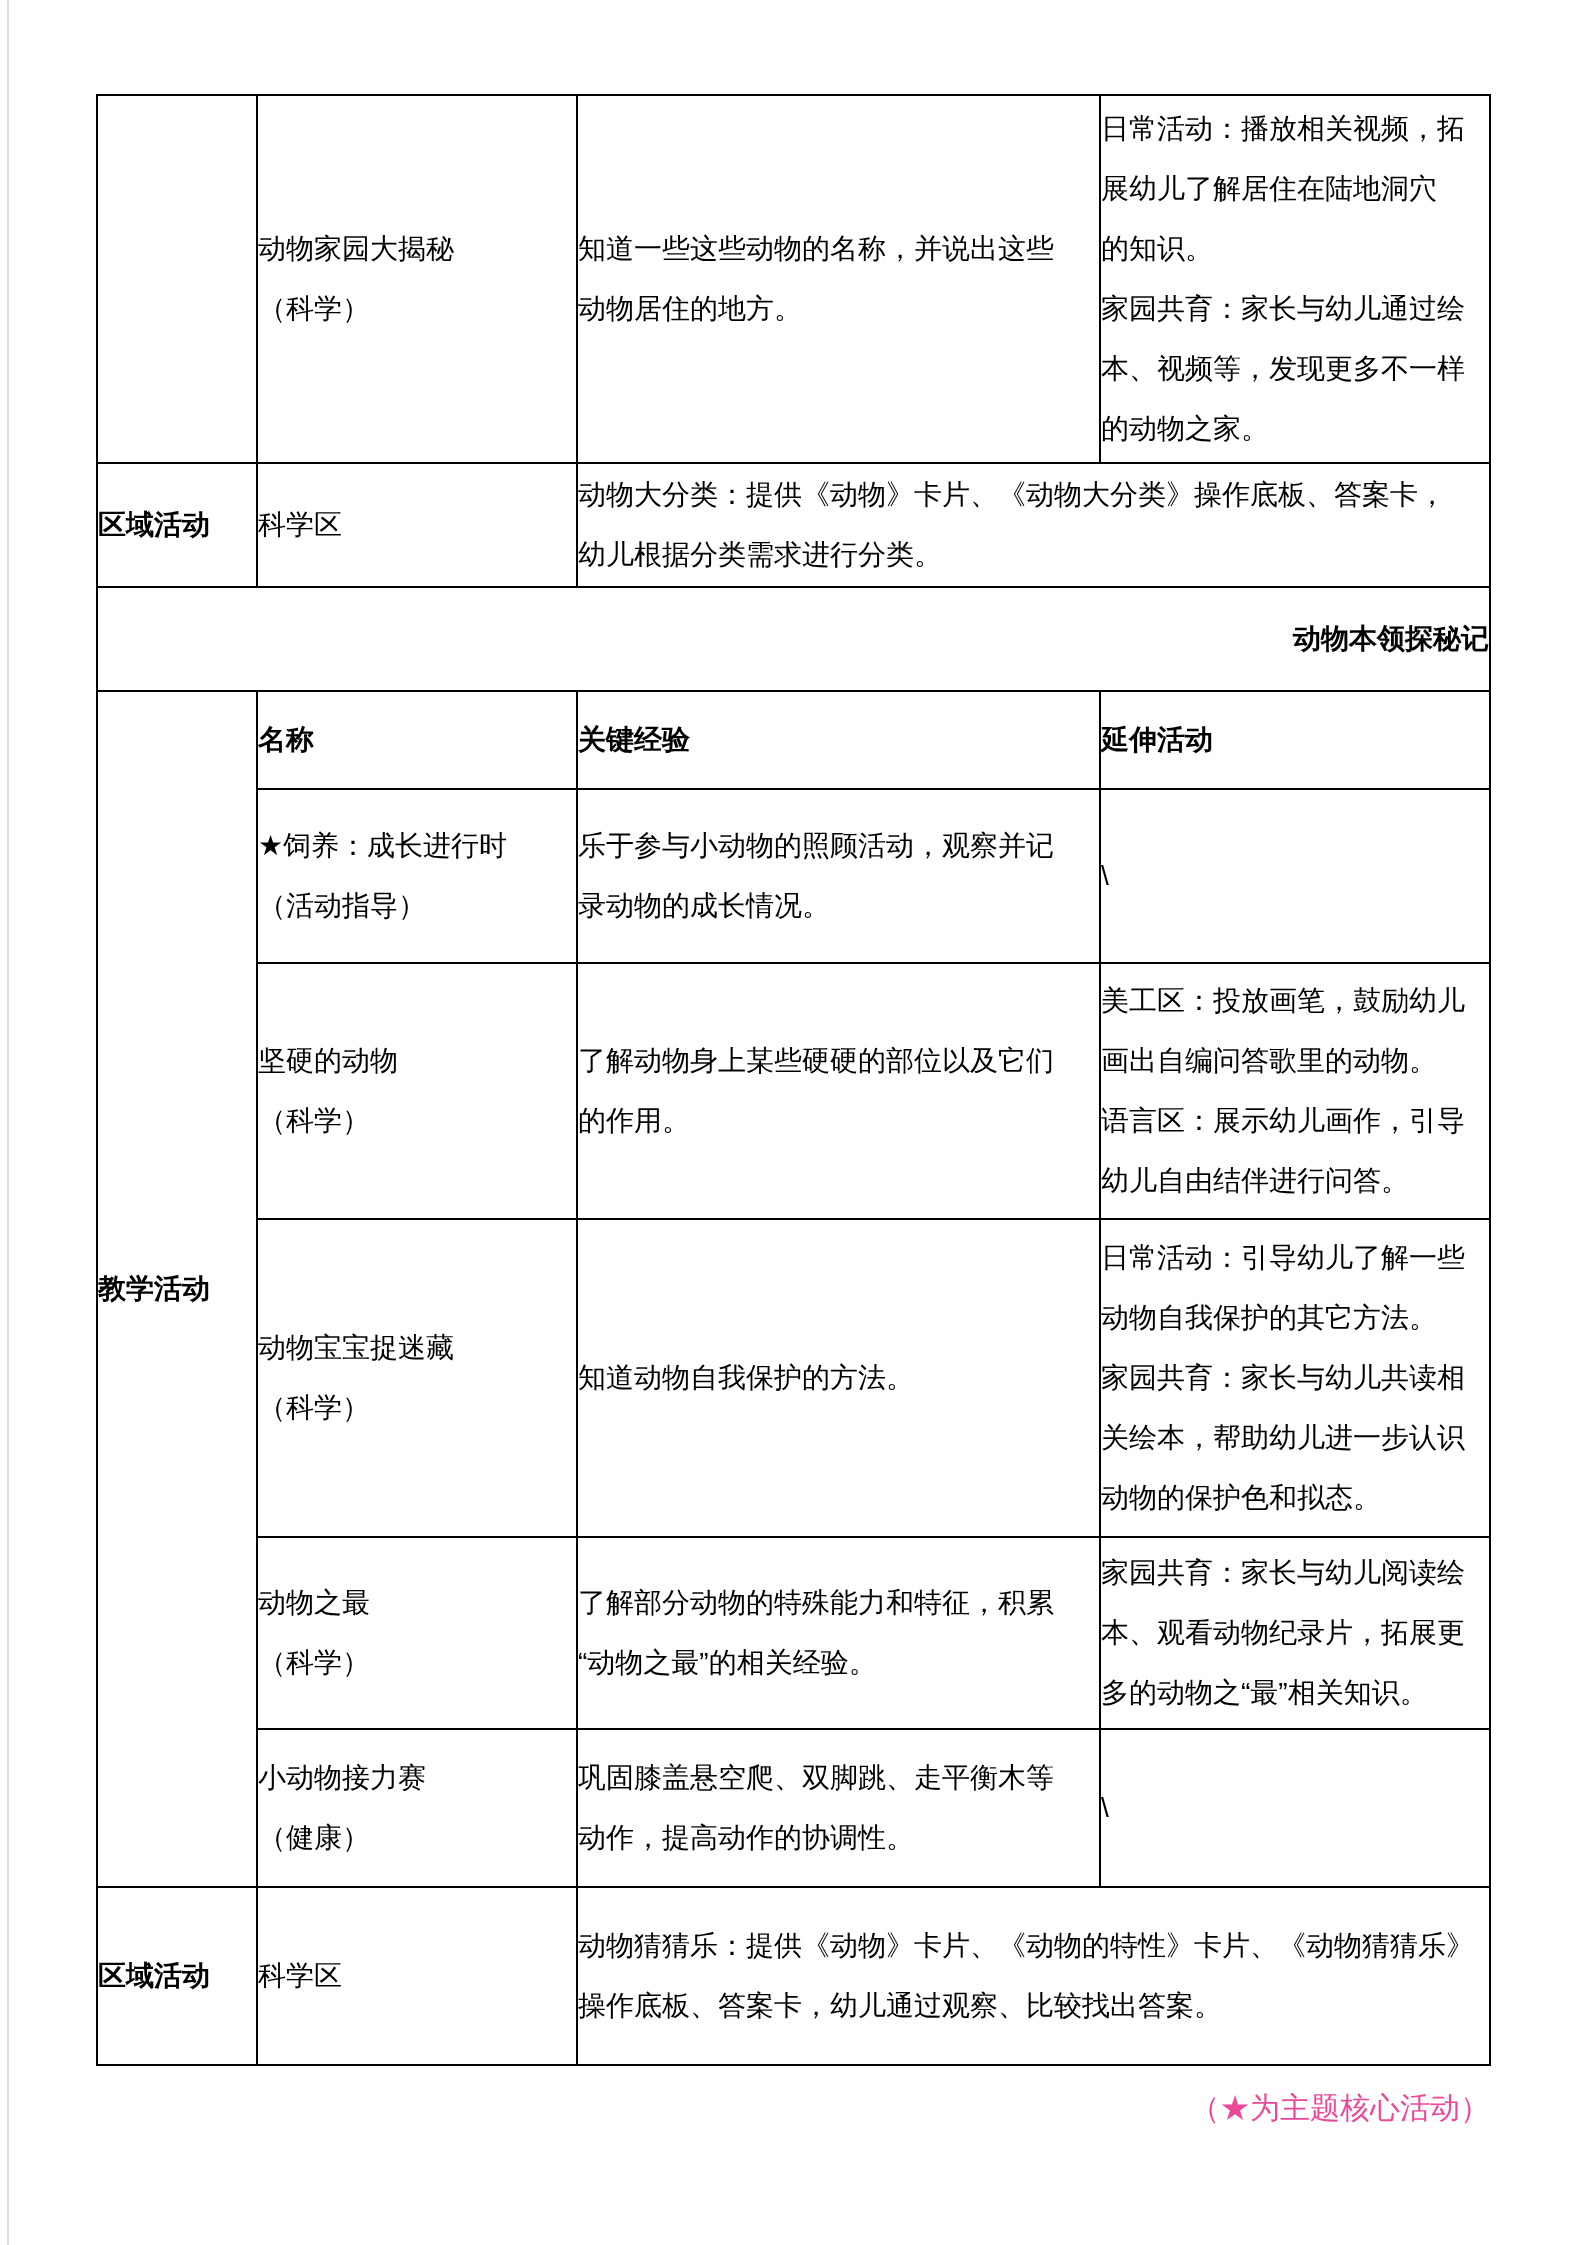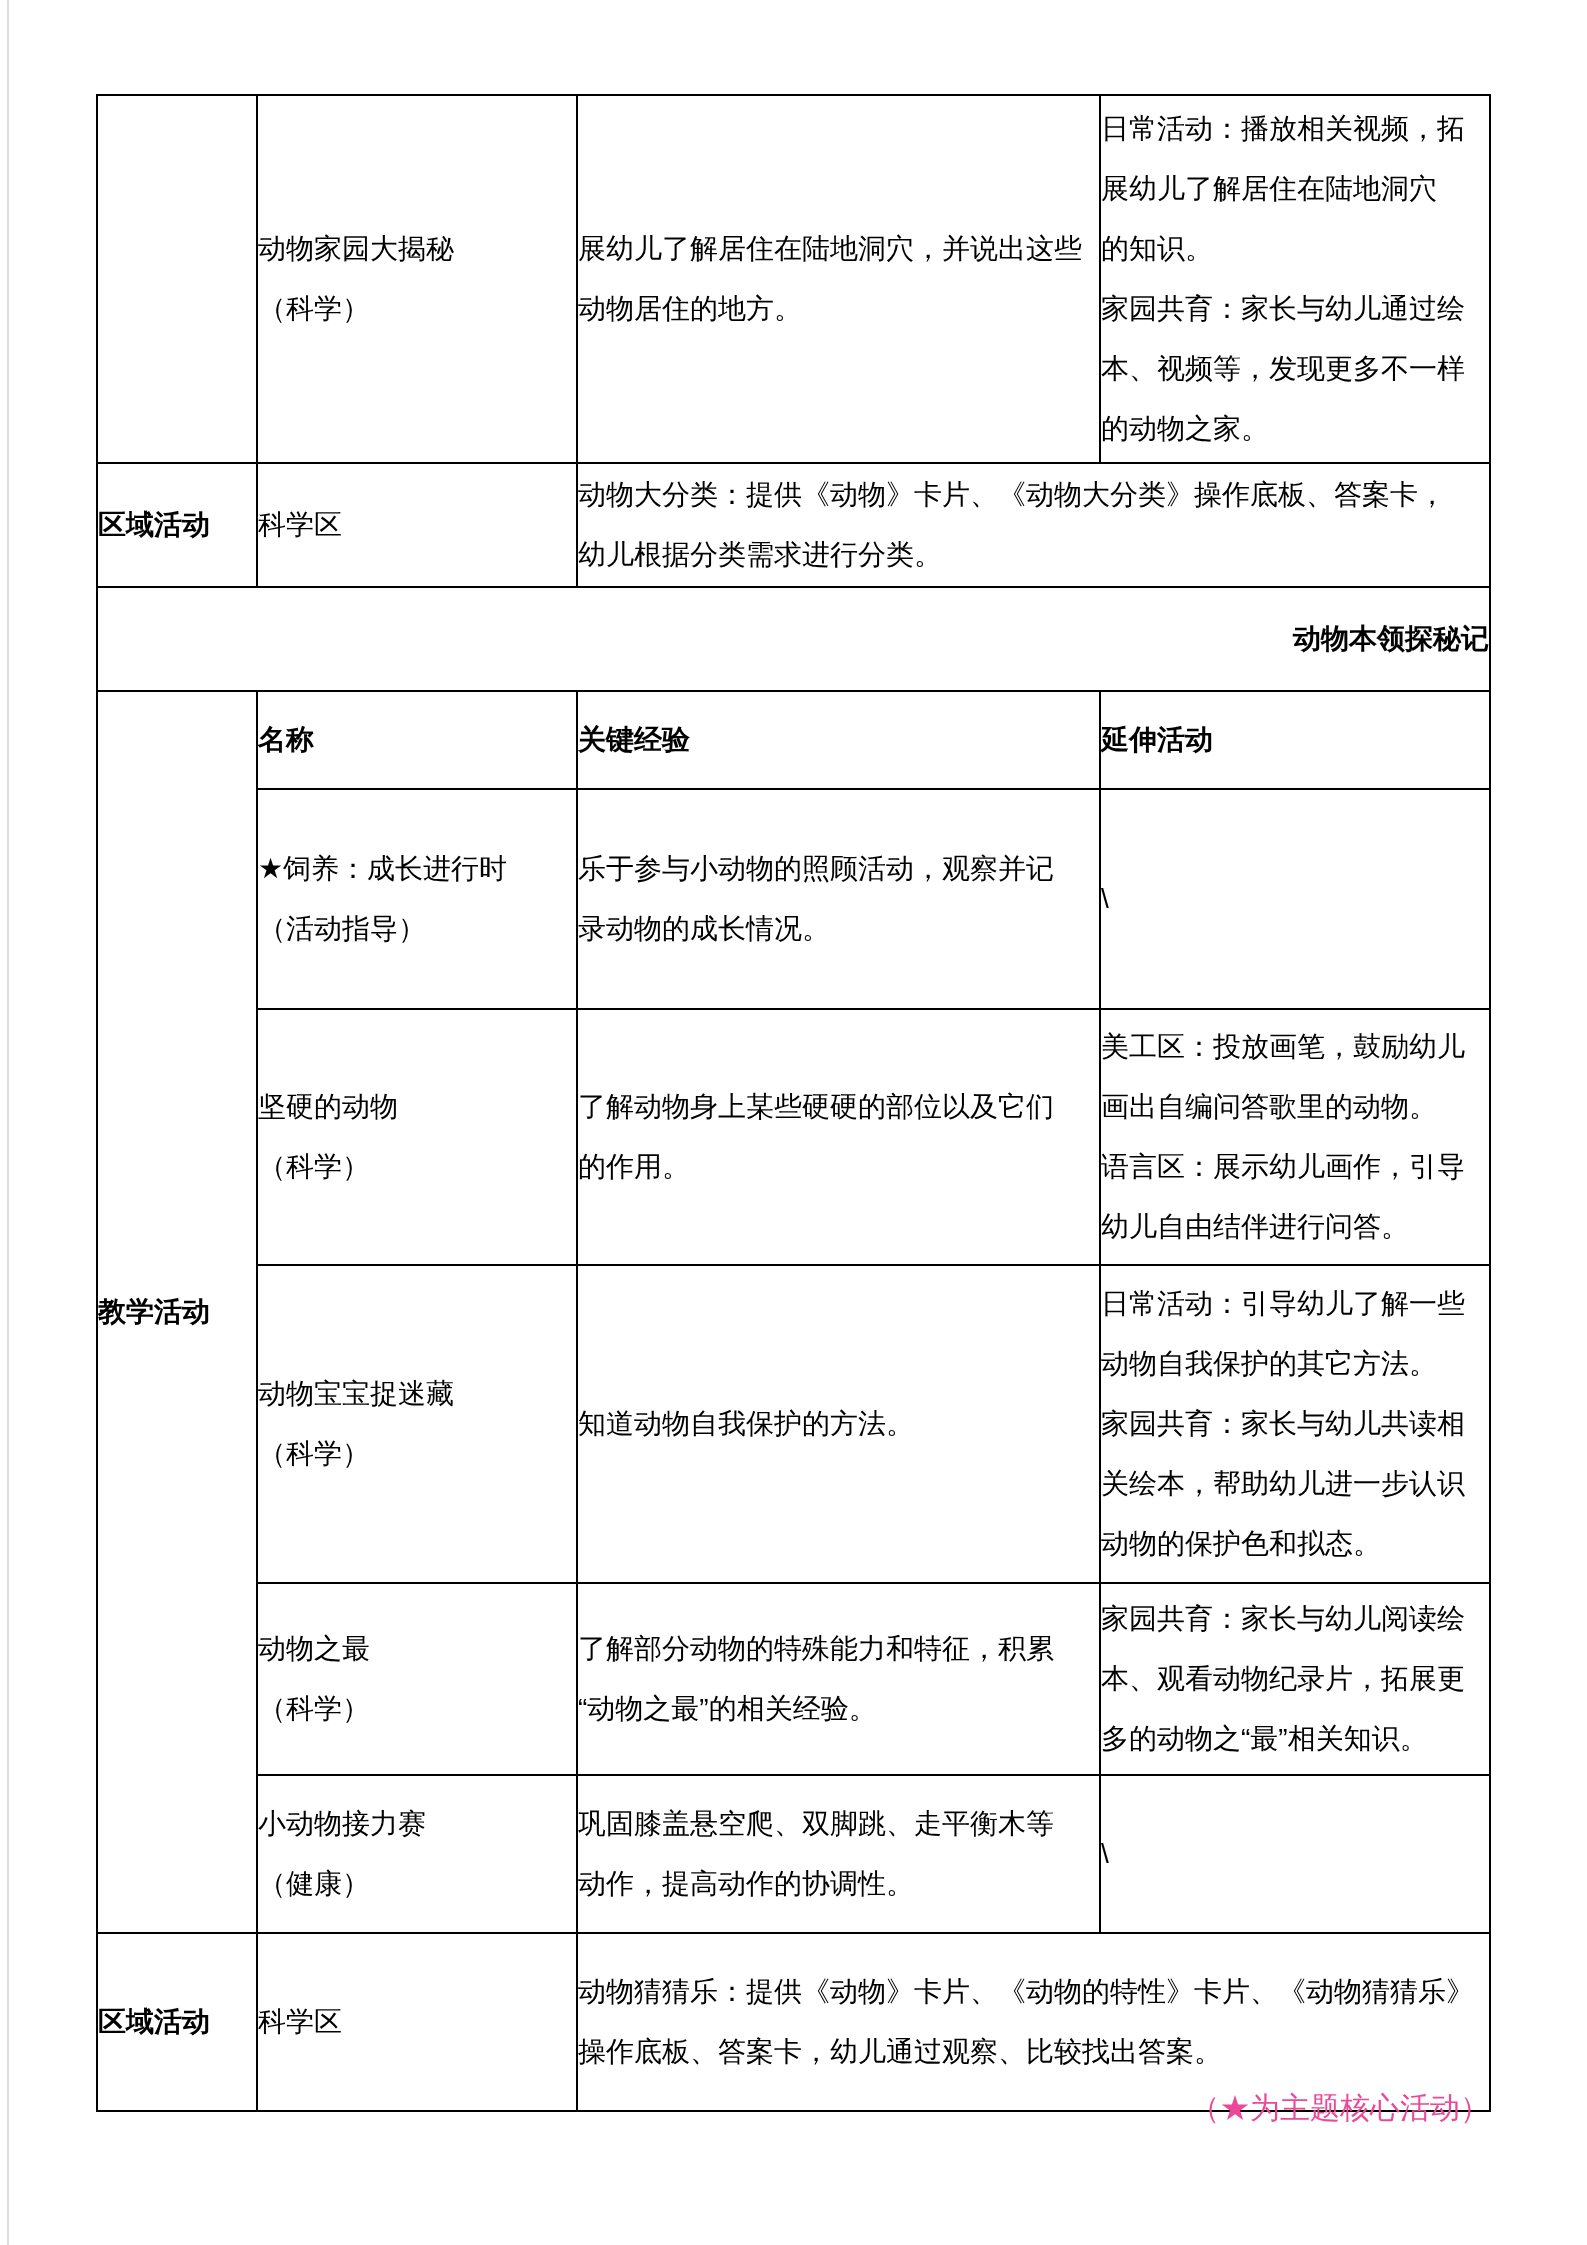--- a/index.html
+++ b/index.html
@@ -33,21 +33,21 @@
   }
   td.no-top{border-top:none;}
   .c-center{text-align:left;}
   .c-left{text-align:left;}
   .bold{font-weight:bold;}
   td.title-cell{font-size:30px;font-weight:bold;text-align:right;}
   tr.rA{height:368px;}
   tr.rB{height:124px;}
   tr.rC{height:104px;}
   tr.rD{height:98px;}
-  tr.rE{height:220px;}
+  tr.rE{height:174px;}
   tr.rF{height:256px;}
   tr.rG{height:318px;}
   tr.rH{height:192px;}
   tr.rI{height:158px;border-radius:9px;}
   tr.rJ{height:178px;}
   .footnote{
     position:absolute;
     right:97px;top:2088px;
     font-family:"Liberation Serif","DejaVu Serif",serif;
     font-size:30px;
@@ -67,21 +67,21 @@
     <col style="width:320px">
     <col style="width:523px">
     <col style="width:390px">
   </colgroup>
 
   <tbody>
       <tr class="rA">
     <td class="no-top c-center"></td>
     <td class="c-center">动物家园大揭秘
 （科学）</td>
-    <td class="c-left">展幼儿了解居住在陆地洞穴，并说出这些
+    <td class="c-left">知道一些这些动物的名称，并说出这些
 动物居住的地方。</td>
     <td class="c-left">日常活动：播放相关视频，拓
 展幼儿了解居住在陆地洞穴
 的知识。
 家园共育：家长与幼儿通过绘
 本、视频等，发现更多不一样
 的动物之家。</td>
   </tr>
 
   <tr class="rB">

